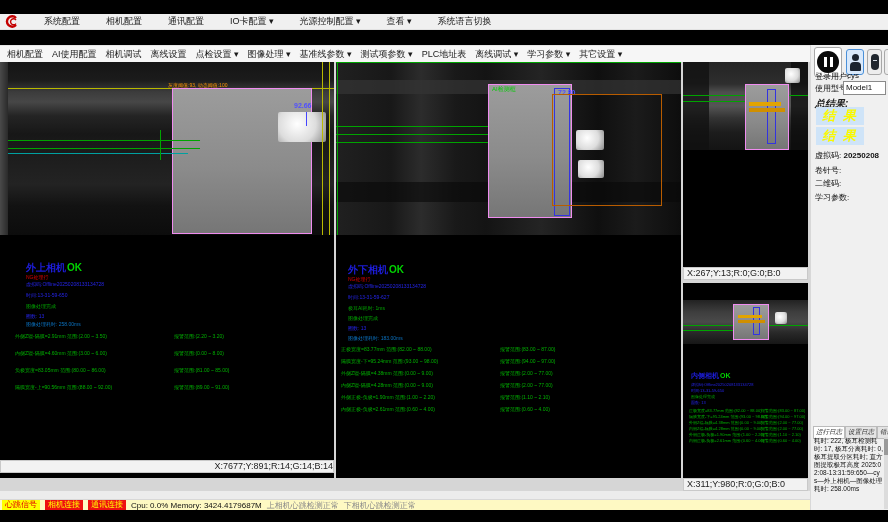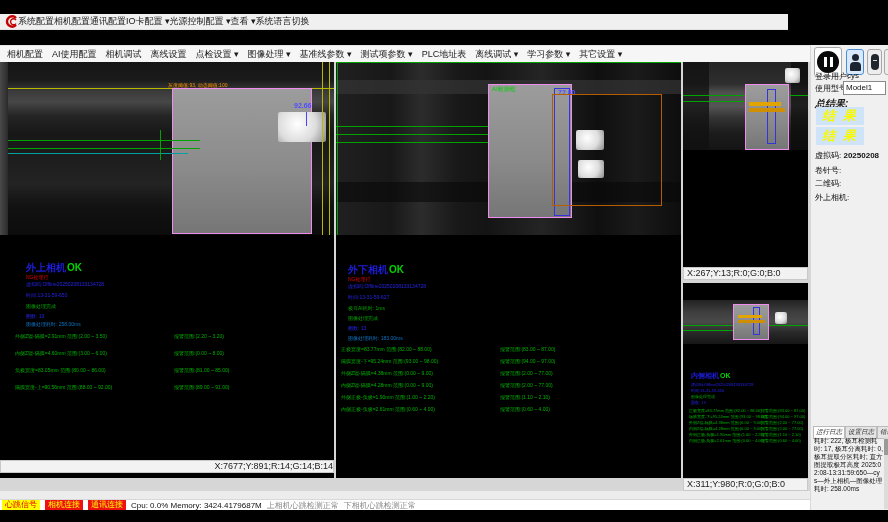--- a/index.html
+++ b/index.html
@@ -4,22 +4,22 @@
 <style>
   html,body{margin:0;padding:0;background:#000;}
   #root{position:relative;width:888px;height:522px;background:#000;overflow:hidden;
         font-family:"Liberation Sans",sans-serif;color:#111;}
   .abs{position:absolute;}
   .nw{white-space:nowrap;}
 
   
   #titlebar{left:0;top:0;width:888px;height:14px;background:#161616;color:#c8c8c8;
             font-size:8px;line-height:14px;padding-left:5px;box-sizing:border-box;}
-  #menubar{left:0;top:14px;width:788px;height:16px;background:#f0f0f0;display:flex;
-           align-items:center;font-size:9px;gap:0;padding-left:5px;box-sizing:border-box;
+  #menubar{left:0;top:14px;width:888px;height:16px;background:#f0f0f0;display:flex;
+           align-items:center;font-size:9px;gap:26px;padding-left:5px;box-sizing:border-box;
            border-bottom:1px solid #e2e2e2;}
   .menu-item{color:#1a1a1a;cursor:default;}
   #tabrow{left:0;top:30px;width:888px;height:15px;background:#ececec;border-bottom:1px solid #cfcfcf;box-sizing:border-box;}
   #run-tab{position:absolute;left:3px;top:1px;height:14px;background:#fff;border:1px solid #b5b5b5;
            border-bottom:none;font-size:9px;line-height:13px;padding:0 9px;}
   #toolbar{left:0;top:45px;width:810px;height:17px;background:#f6f6f6;display:flex;align-items:center;
            font-size:9px;gap:9px;padding-left:7px;box-sizing:border-box;border-top:1px solid #e5e5e5;}
   .tool-item{color:#1a1a1a;}
 
   
@@ -114,21 +114,21 @@
   #log-tabs{position:absolute;left:2px;top:381px;display:flex;}
   .log-tab{font-size:6.5px;font-style:italic;color:#333;border:1px solid #bbb;background:#e4e4e4;
            padding:1px 2px;white-space:nowrap;}
   .log-tab.active{background:#fff;}
   #log-text{position:absolute;left:3px;top:392px;width:69px;height:72px;font-size:6.5px;line-height:8px;
             color:#111;overflow:hidden;word-break:break-all;}
   #log-scroll{position:absolute;left:73px;top:392px;width:4px;height:72px;background:#dcdcdc;}
   #log-thumb{position:absolute;left:0;top:2px;width:4px;height:16px;background:#9a9a9a;}
 
   
-  #statusbar{left:0;top:499px;width:810px;height:11px;background:#ffffff;display:flex;align-items:center;
+  #statusbar{left:0;top:499px;width:810px;height:11px;background:#fef9c3;display:flex;align-items:center;
              font-size:8px;gap:5px;padding-left:2px;box-sizing:border-box;border-top:1px solid #d8d8d8;}
   .badge{padding:0 3px;line-height:10px;font-size:8px;white-space:nowrap;}
   #badge-heart{background:#ffff00;color:#e00000;}
   #badge-cam,#badge-comm{background:#ee1111;color:#ffff00;font-family:Liberation Serif, serif;}
   .sb-text{color:#111;white-space:nowrap;}
   .sb-dim{color:#8a8a8a;white-space:nowrap;}
 </style>
 </head>
 <body>
 
@@ -398,21 +398,21 @@
     </div>
     <div class="rp-fieldlabel" style="top:120px;">
       <span>卷针号:</span>
       <span class="rp-fieldvalue"></span>
     </div>
     <div class="rp-fieldlabel" style="top:133px;">
       <span>二维码:</span>
       <span class="rp-fieldvalue"></span>
     </div>
     <div class="rp-fieldlabel" style="top:147px;">
-      <span>外上相机:</span>
+      <span>学习参数:</span>
       <span class="rp-fieldvalue"></span>
     </div>
 
     <div id="log-tabs">
       <span class="log-tab active">运行日志</span>
       <span class="log-tab">设置日志</span>
       <span class="log-tab">错误日志</span>
     </div>
     <div id="log-text">耗时: 222, 极耳检测耗时: 17, 极耳分离耗时: 0, 极耳提取分区耗时; 直方图提取极耳高度 2025:02:08-13:31:59:650—cys—外上相机—图像处理耗时: 258.00ms</div>
     <div id="log-scroll">

